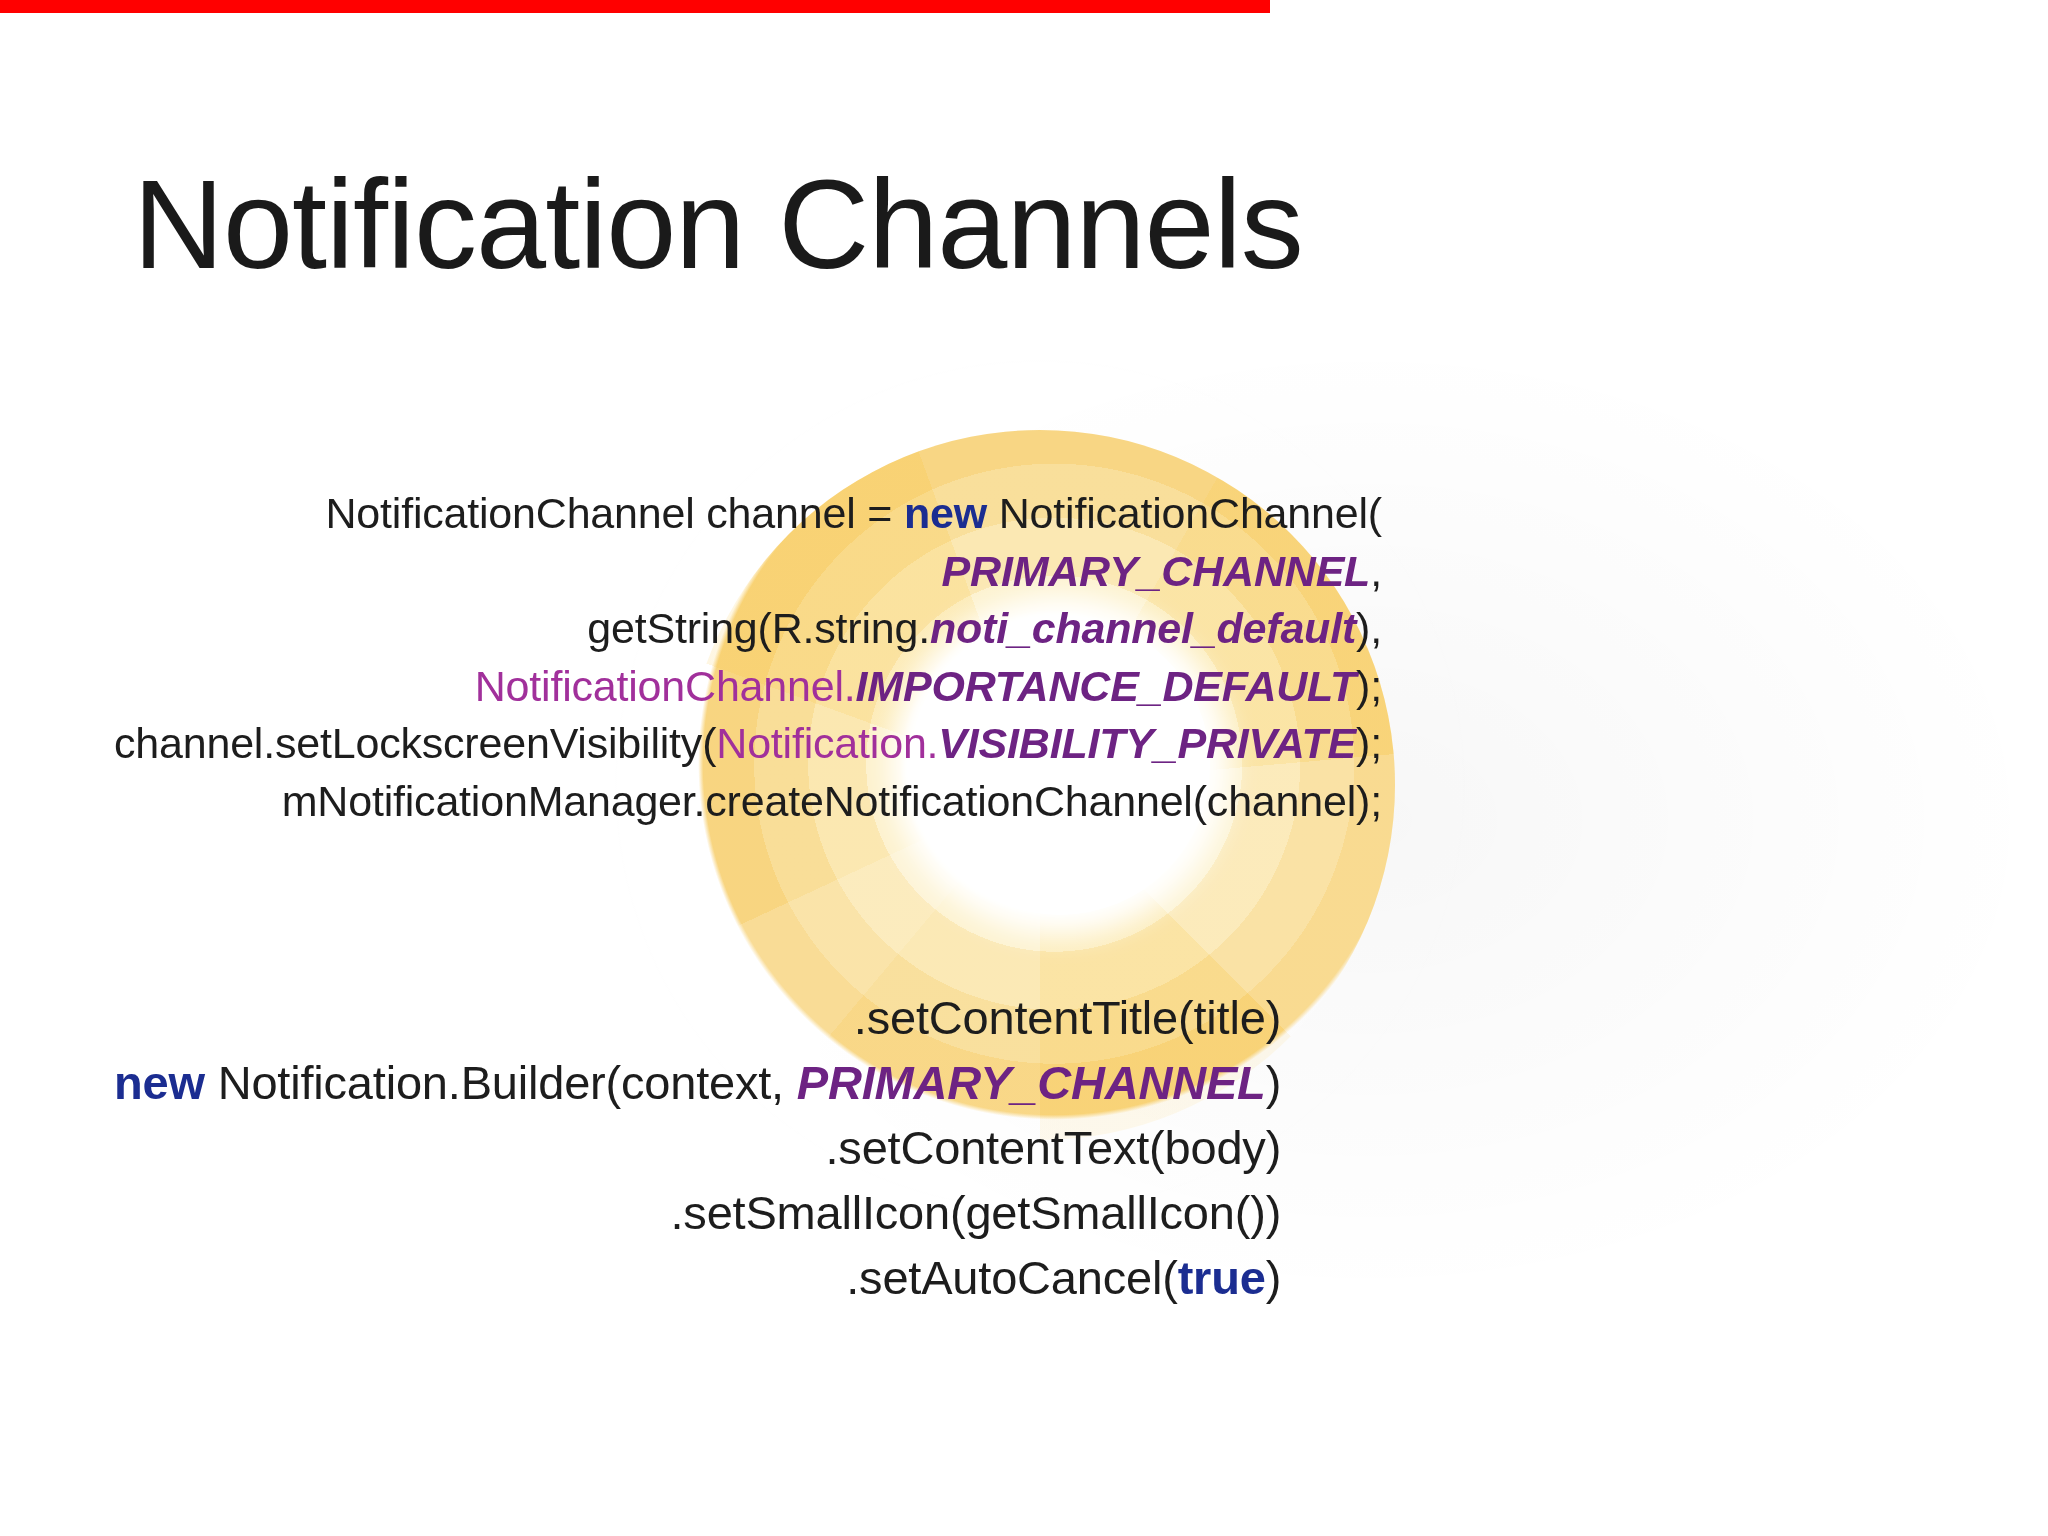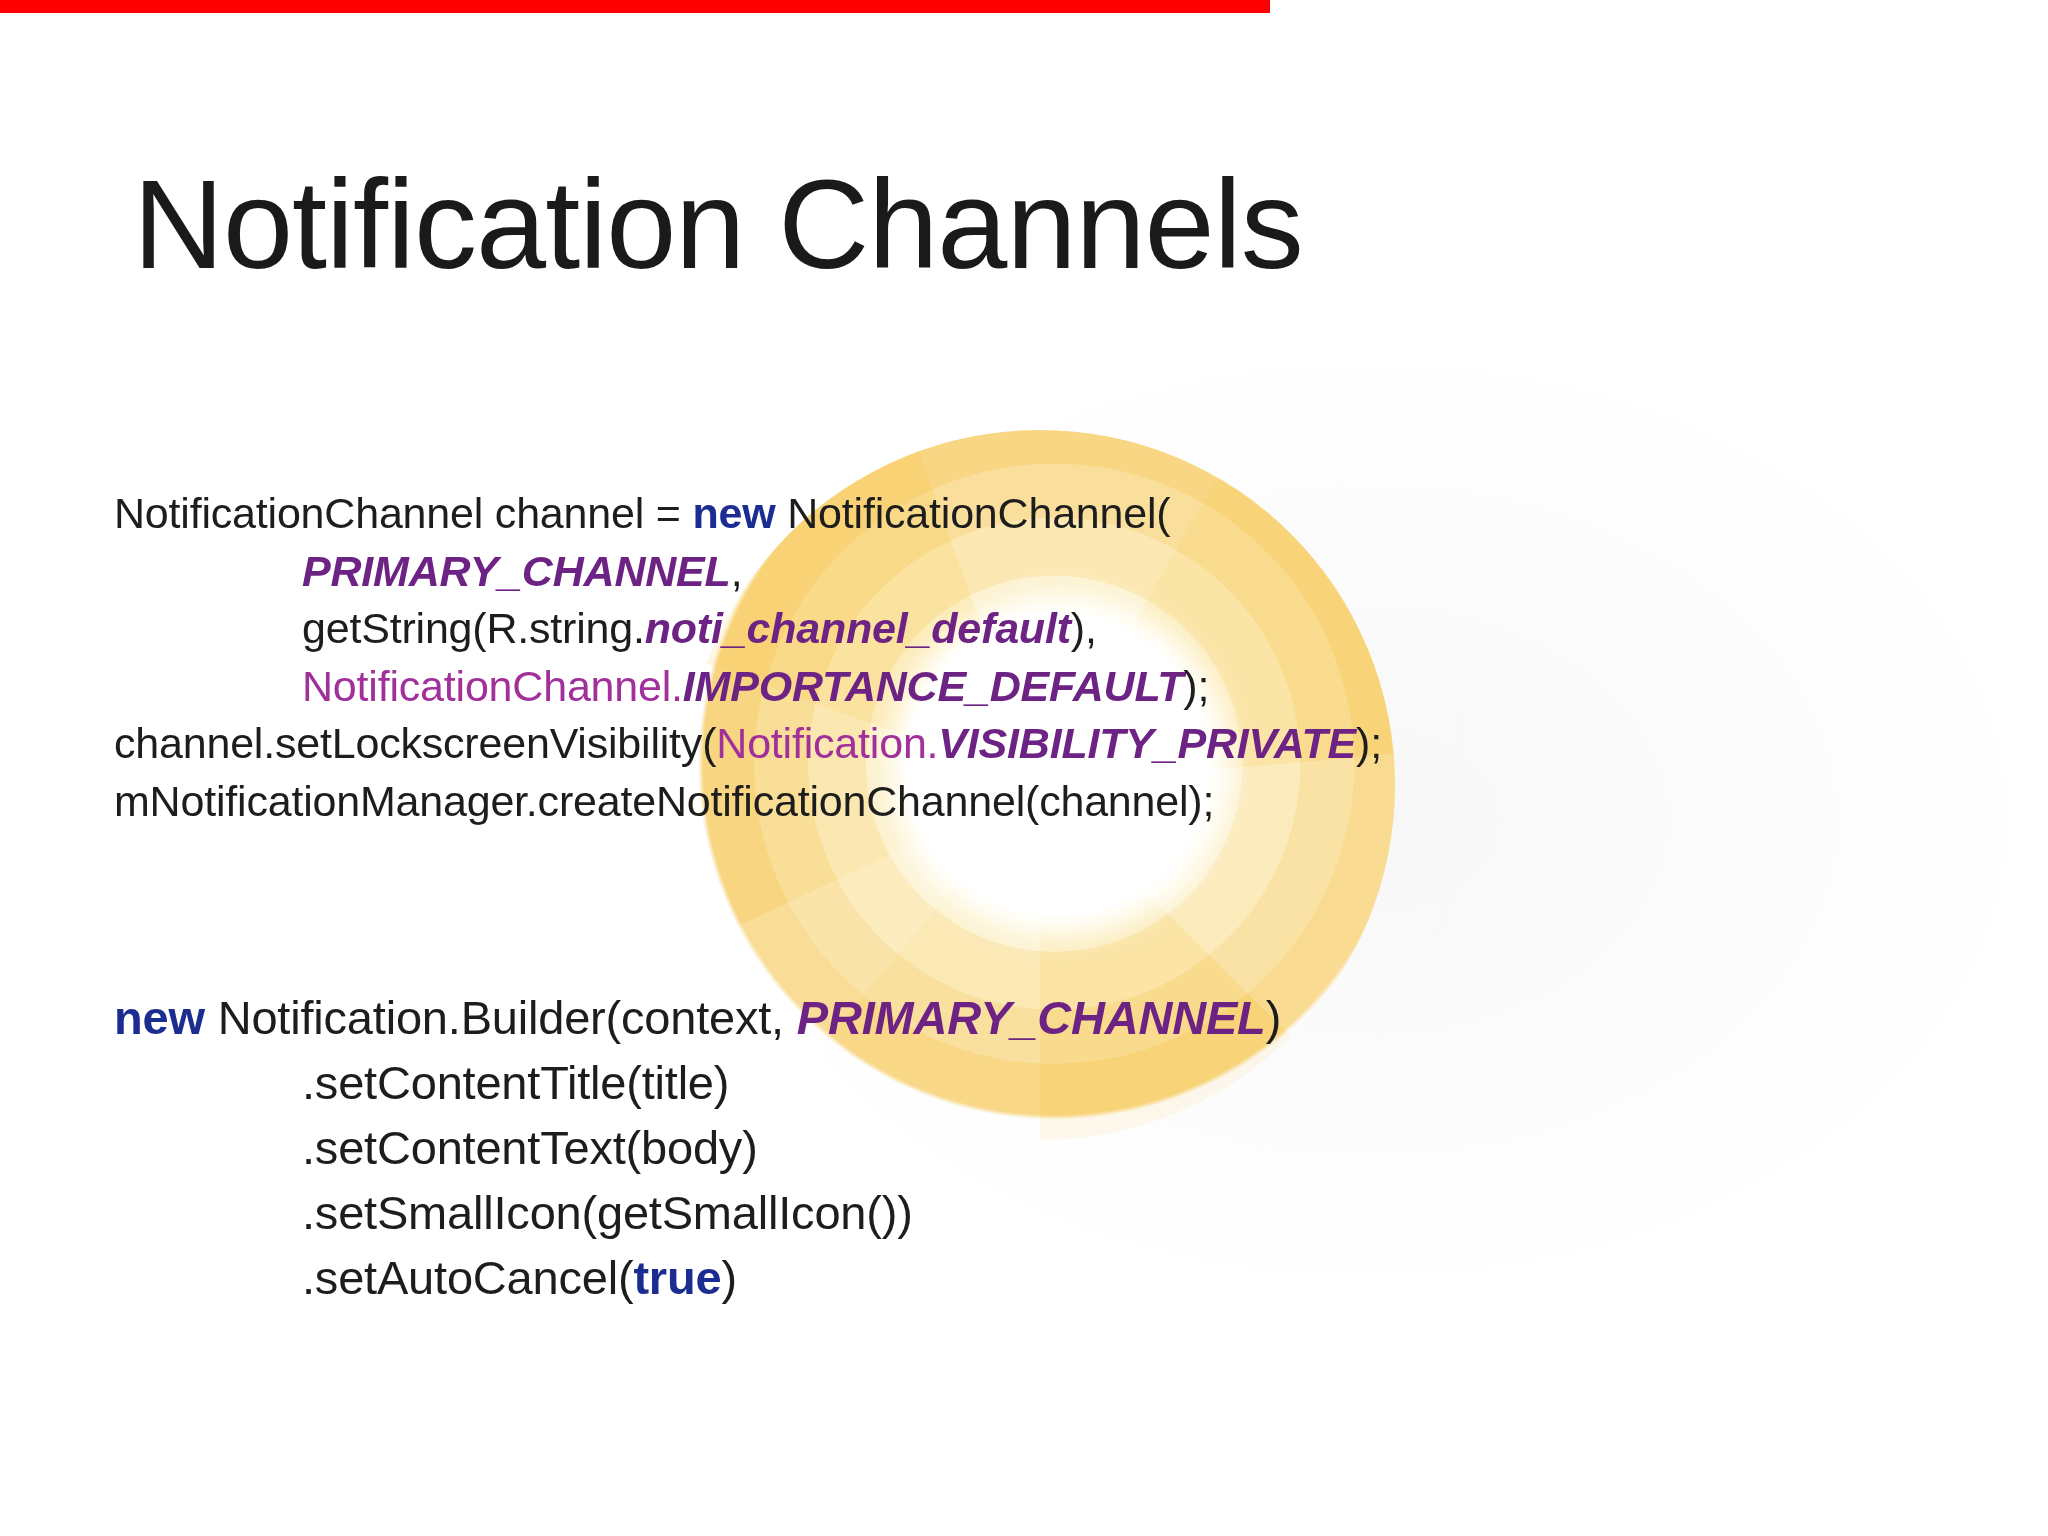--- a/index.html
+++ b/index.html
@@ -3,20 +3,21 @@
 <meta charset="utf-8">
 <style>
   html,body{margin:0;padding:0;background:#ffffff;}
   .slide{
     position:relative;
     width:2048px;height:1534px;
     background:#ffffff;
     overflow:hidden;
     font-family:"Liberation Sans","DejaVu Sans",sans-serif;
     color:var(--text,#1d1d1d);
+    text-align:right;
   }
   
   .bg-tint{
     position:absolute;left:820px;top:340px;width:1220px;height:960px;
     background:radial-gradient(ellipse at 45% 50%, rgba(0,0,0,0.030), rgba(0,0,0,0) 72%);
     z-index:0;
   }
   .watermark{position:absolute;left:615px;top:360px;width:850px;height:850px;z-index:0;}
   .wm-halo{
     position:absolute;inset:0;border-radius:50%;
@@ -102,20 +103,20 @@
   <div class="code code-1">
       <div class="code-line"><span class="seg-plain">NotificationChannel channel = </span><span class="seg-keyword">new</span><span class="seg-plain"> NotificationChannel(</span></div>
       <div class="code-line indent"><span class="seg-constant">PRIMARY_CHANNEL</span><span class="seg-plain">,</span></div>
       <div class="code-line indent"><span class="seg-plain">getString(R.string.</span><span class="seg-constant">noti_channel_default</span><span class="seg-plain">),</span></div>
       <div class="code-line indent"><span class="seg-classref">NotificationChannel.</span><span class="seg-constant">IMPORTANCE_DEFAULT</span><span class="seg-plain">);</span></div>
       <div class="code-line"><span class="seg-plain">channel.setLockscreenVisibility(</span><span class="seg-classref">Notification.</span><span class="seg-constant">VISIBILITY_PRIVATE</span><span class="seg-plain">);</span></div>
       <div class="code-line"><span class="seg-plain">mNotificationManager.createNotificationChannel(channel);</span></div>
     </div>
 
   <div class="code code-2">
+      <div class="code-line indent"><span class="seg-plain">.setContentTitle(title)</span></div>
       <div class="code-line"><span class="seg-keyword">new</span><span class="seg-plain"> Notification.Builder(context, </span><span class="seg-constant">PRIMARY_CHANNEL</span><span class="seg-plain">)</span></div>
-      <div class="code-line indent"><span class="seg-plain">.setContentTitle(title)</span></div>
       <div class="code-line indent"><span class="seg-plain">.setContentText(body)</span></div>
       <div class="code-line indent"><span class="seg-plain">.setSmallIcon(getSmallIcon())</span></div>
       <div class="code-line indent"><span class="seg-plain">.setAutoCancel(</span><span class="seg-keyword">true</span><span class="seg-plain">)</span></div>
     </div>
 
 </div>
 
 </body></html>

